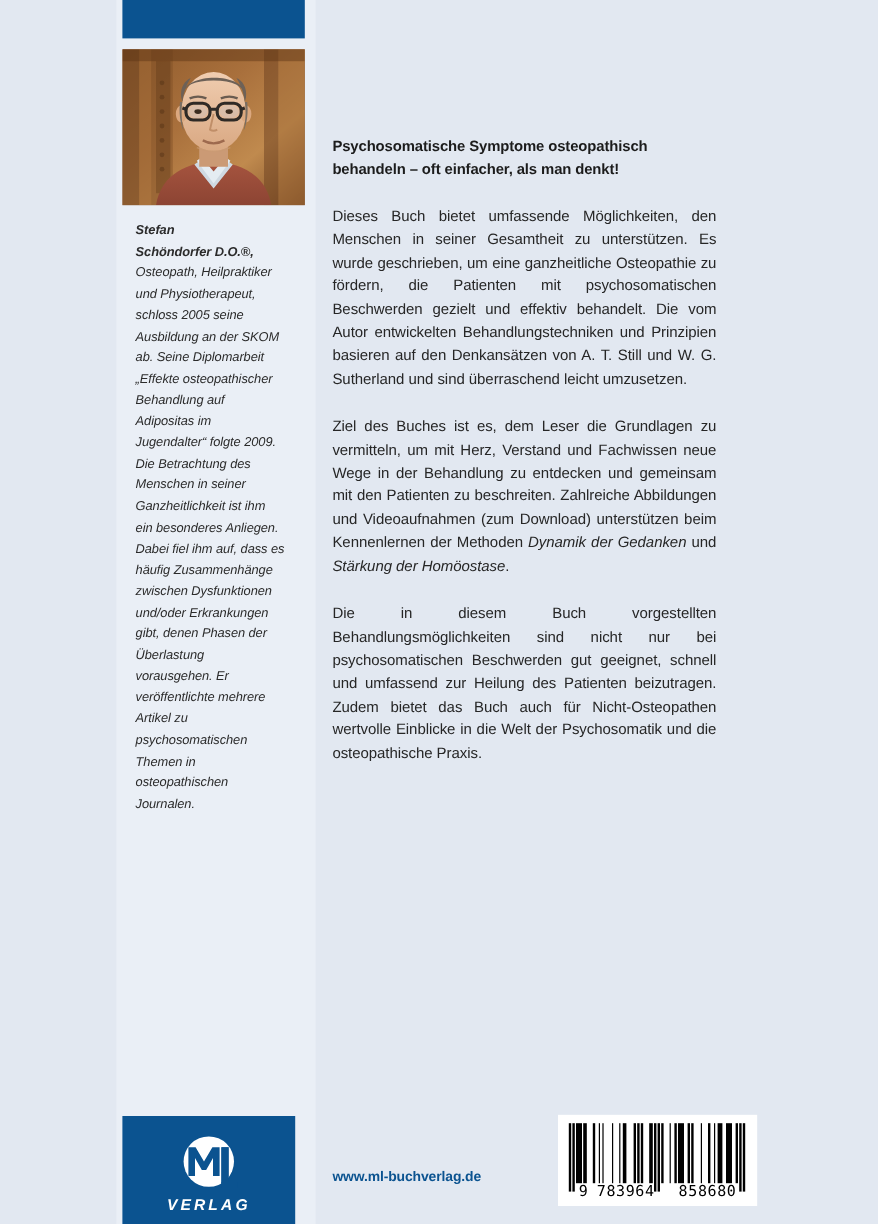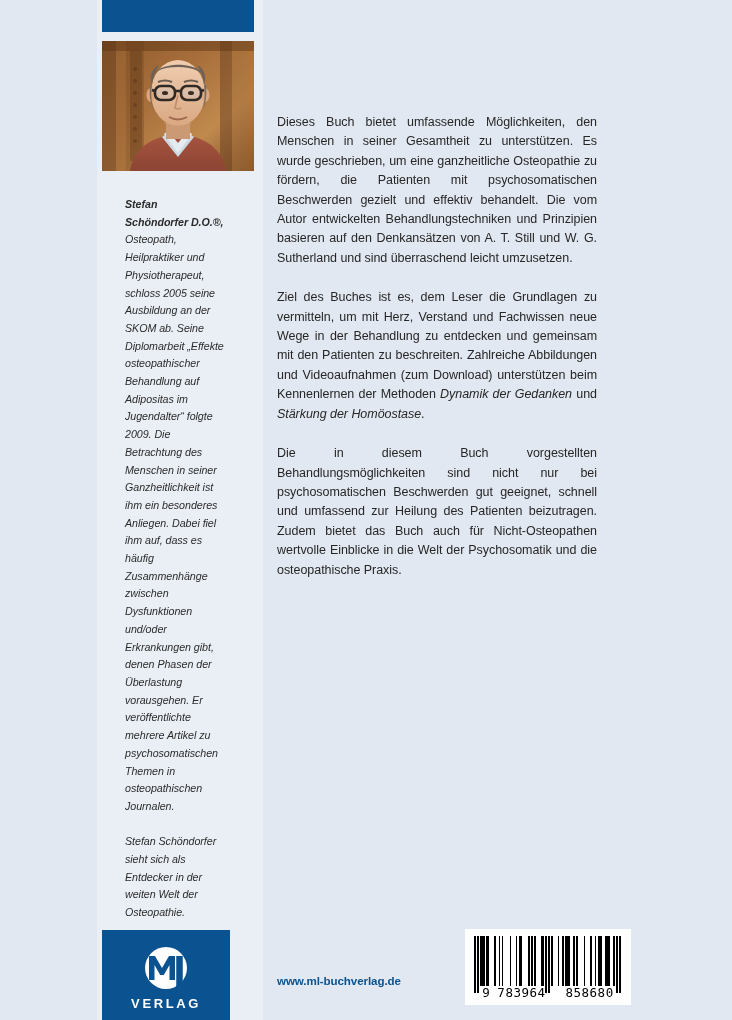--- a/index.html
+++ b/index.html
@@ -62,21 +62,21 @@
     font-size: 10.7px;
     line-height: 17.7px;
     font-style: italic;
     color: #2b2b2b;
     letter-spacing: -0.05px;
   }
   .bio .name {
     font-weight: bold;
     display: block;
   }
-  .bio p { margin: 12px; }
+  .bio p { margin: 0; }
   .bio p.gap { margin-top: 17.7px; }
 
   
   .main-col {
     position: absolute;
     left: 277px;
     top: 113px;
     width: 320px;
   }
   .headline {
@@ -96,23 +96,24 @@
     letter-spacing: -0.05px;
   }
   .body-par:last-child { margin-bottom: 0; }
   .body-par i { font-style: italic; }
 
   
   .logo-block {
     position: absolute;
     left: 102px;
     top: 930px;
-    width: 128px;
+    width: 144px;
     height: 90px;
     background: #0b5390;
+    font-style: italic;
   }
   .logo-mark {
     position: absolute;
     left: 50%;
     top: 12px;
     transform: translateX(-50%);
     width: 56px;
     height: 56px;
   }
   .logo-word {
@@ -257,24 +258,24 @@
       <path d="M 76 54 L 73 67 Q 76 69 79 67" stroke="#c08e68" stroke-width="1.6" fill="none"></path>
 
       <path d="M 67 76 Q 76 81 85 76" stroke="#9e6a4e" stroke-width="2" fill="none"></path>
 
       <path d="M 62 82 Q 76 88 90 82" stroke="#c99a72" stroke-width="1.2" fill="none" opacity="0.7"></path>
     </svg>
   </div>
 
   <div class="bio">
     <p><span class="name">Stefan</span><span class="name">Schöndorfer D.O.®,</span><span>Osteopath, Heilpraktiker und Physiotherapeut, schloss 2005 seine Ausbildung an der SKOM ab. Seine Diplomarbeit „Effekte osteopathischer Behandlung auf Adipositas im Jugendalter“ folgte 2009. Die Betrachtung des Menschen in seiner Ganzheitlichkeit ist ihm ein besonderes Anliegen. Dabei fiel ihm auf, dass es häufig Zusammenhänge zwischen Dysfunktionen und/oder Erkrankungen gibt, denen Phasen der Überlastung vorausgehen. Er veröffentlichte mehrere Artikel zu psychosomatischen Themen in osteopathischen Journalen.</span></p>
-    <p class="gap">Stefan Schöndorfer sieht sich als Entdecker in der weiten Welt der Osteopathie.</p>
   </div>
 
   <div class="main-col">
+    <p class="headline">Psychosomatische Symptome osteopathisch behandeln – oft einfacher, als man denkt!</p>
     <p class="body-par">Dieses Buch bietet umfassende Möglichkeiten, den Menschen in seiner Gesamtheit zu unterstützen. Es wurde geschrieben, um eine ganzheitliche Osteopathie zu fördern, die Patienten mit psychosomatischen Beschwerden gezielt und effektiv behandelt. Die vom Autor entwickelten Behandlungstechniken und Prinzipien basieren auf den Denkansätzen von A. T. Still und W. G. Sutherland und sind überraschend leicht umzusetzen.</p>
     <p class="body-par"><span>Ziel des Buches ist es, dem Leser die Grundlagen zu vermitteln, um mit Herz, Verstand und Fachwissen neue Wege in der Behandlung zu entdecken und gemeinsam mit den Patienten zu beschreiten. Zahlreiche Abbildungen und Videoaufnahmen (zum Download) unterstützen beim Kennenlernen der Methoden </span><i>Dynamik der Gedanken</i><span> und </span><i>Stärkung der Homöostase</i><span>.</span></p>
     <p class="body-par">Die in diesem Buch vorgestellten Behandlungsmöglichkeiten sind nicht nur bei psychosomatischen Beschwerden gut geeignet, schnell und umfassend zur Heilung des Patienten beizutragen. Zudem bietet das Buch auch für Nicht-Osteopathen wertvolle Einblicke in die Welt der Psychosomatik und die osteopathische Praxis.</p>
   </div>
 
   <div class="logo-block">
     <svg class="logo-mark" viewBox="0 0 56 56">
       <defs>
         <mask id="mlmask">
           <rect x="0" y="0" width="56" height="56" fill="#000"></rect>

